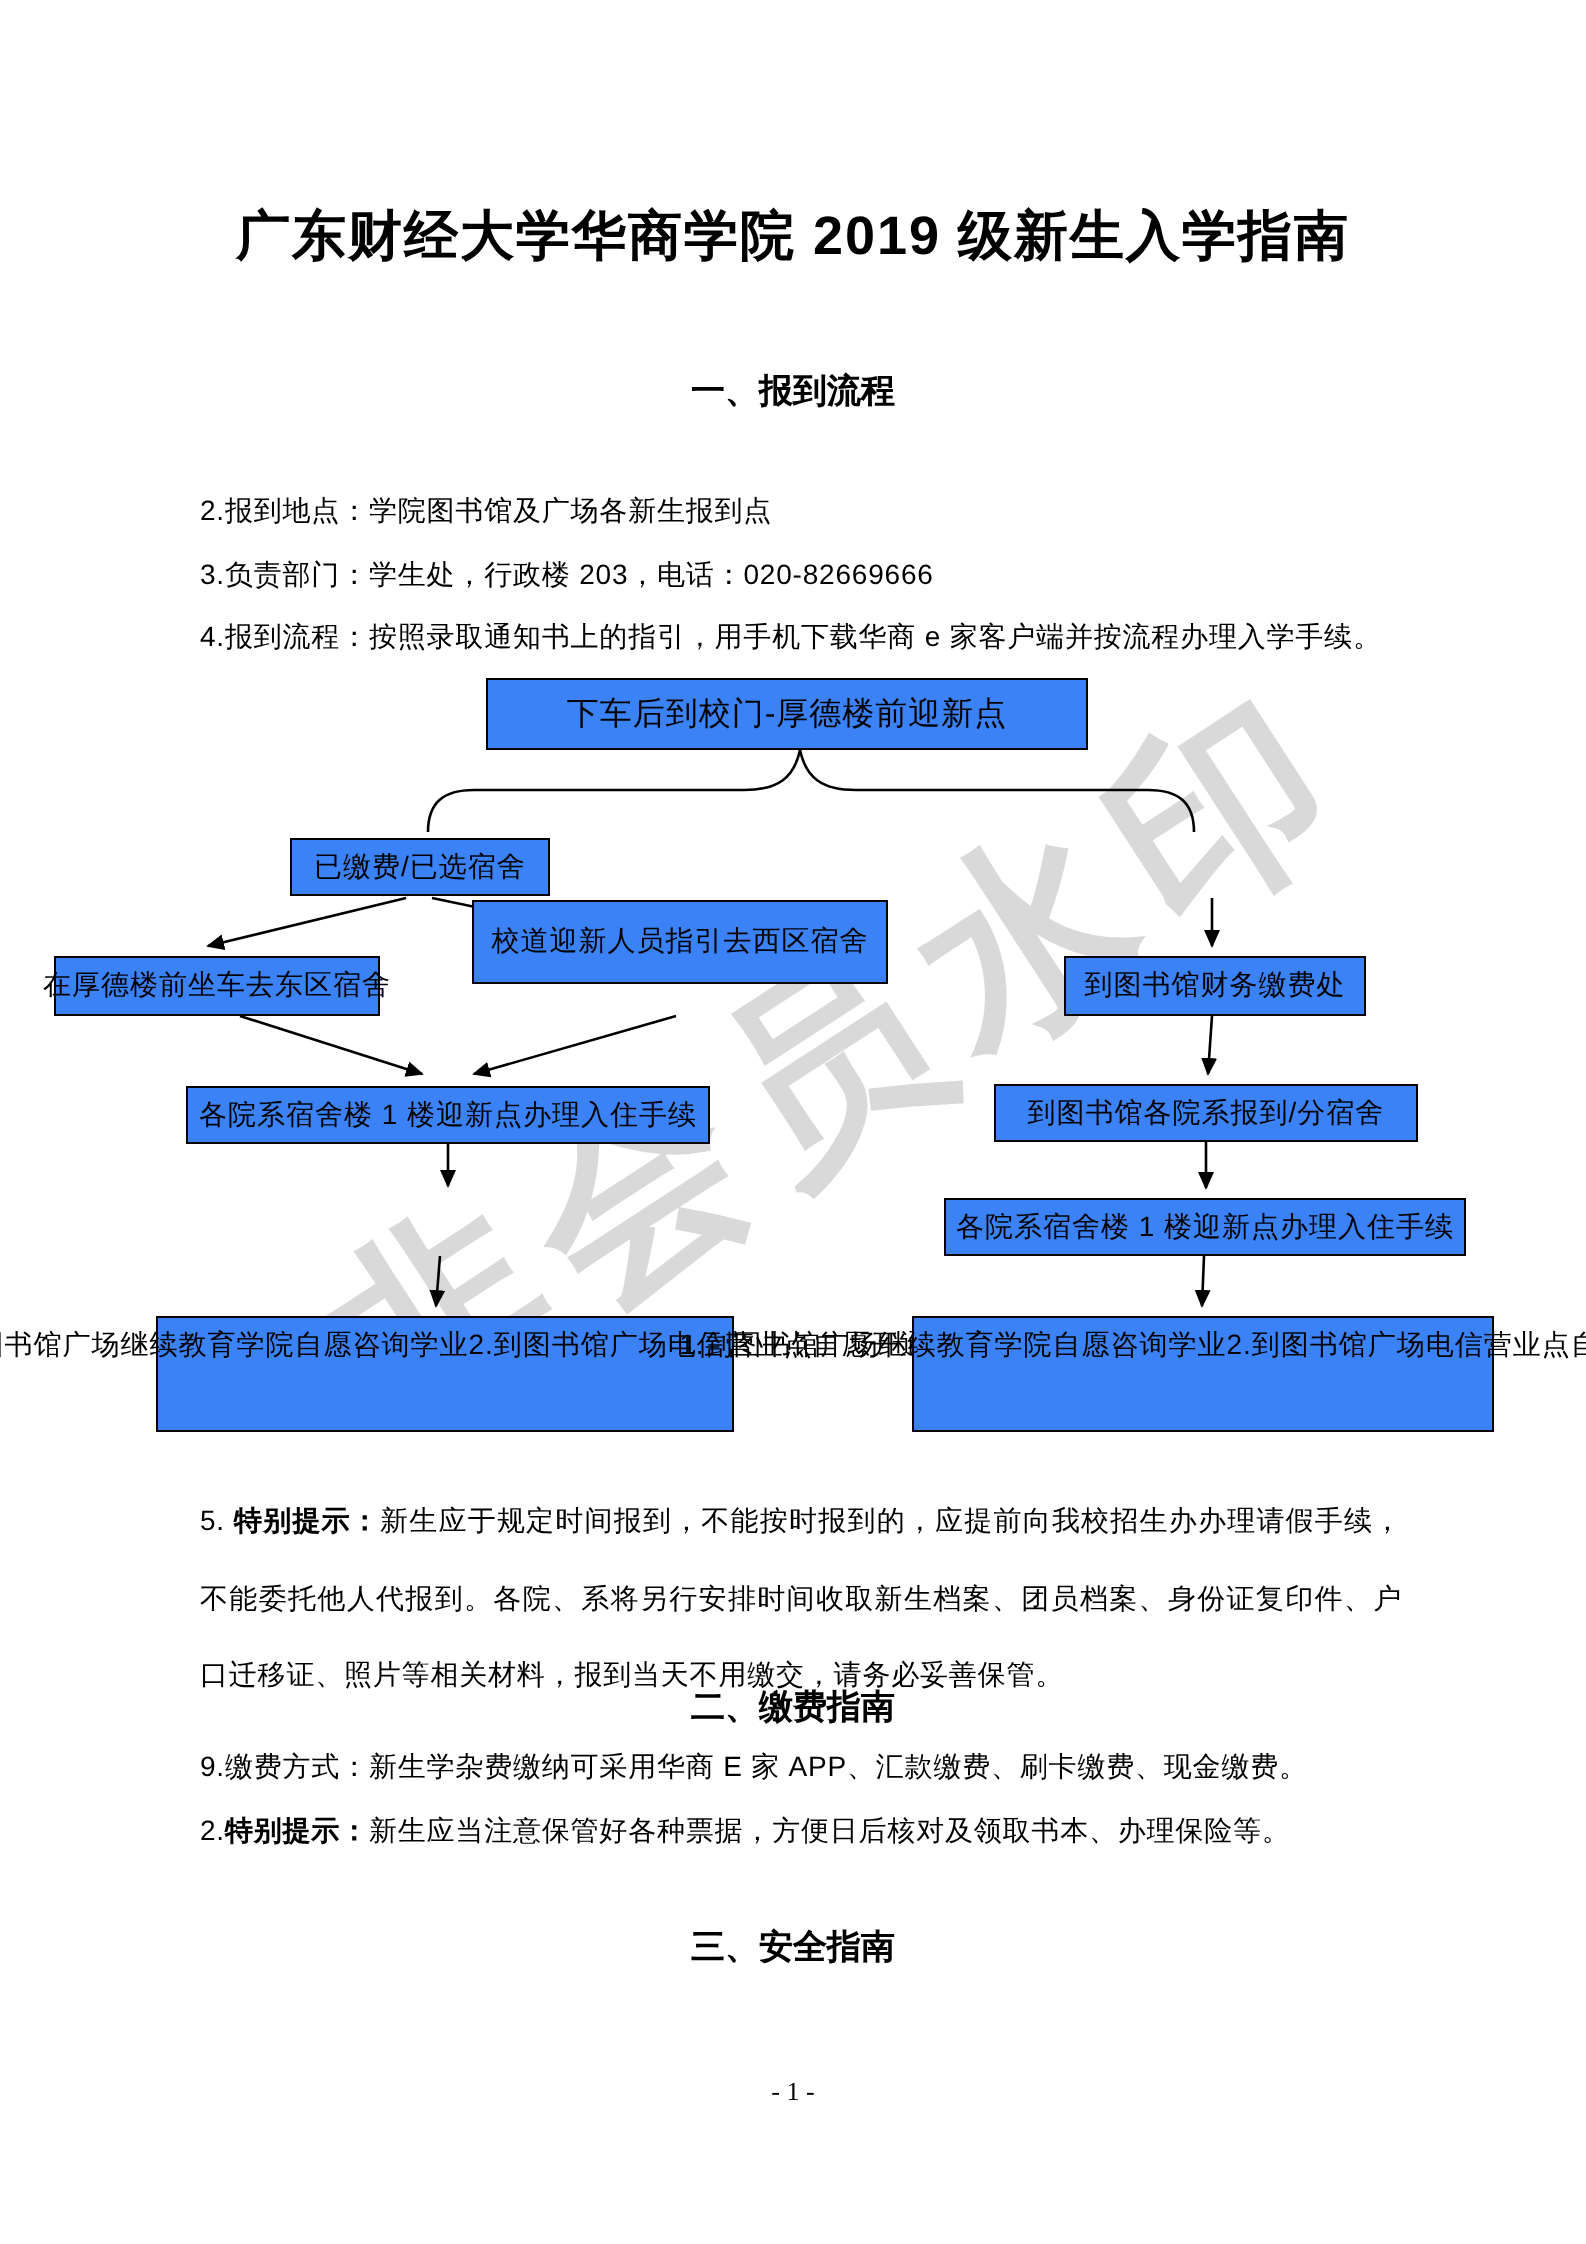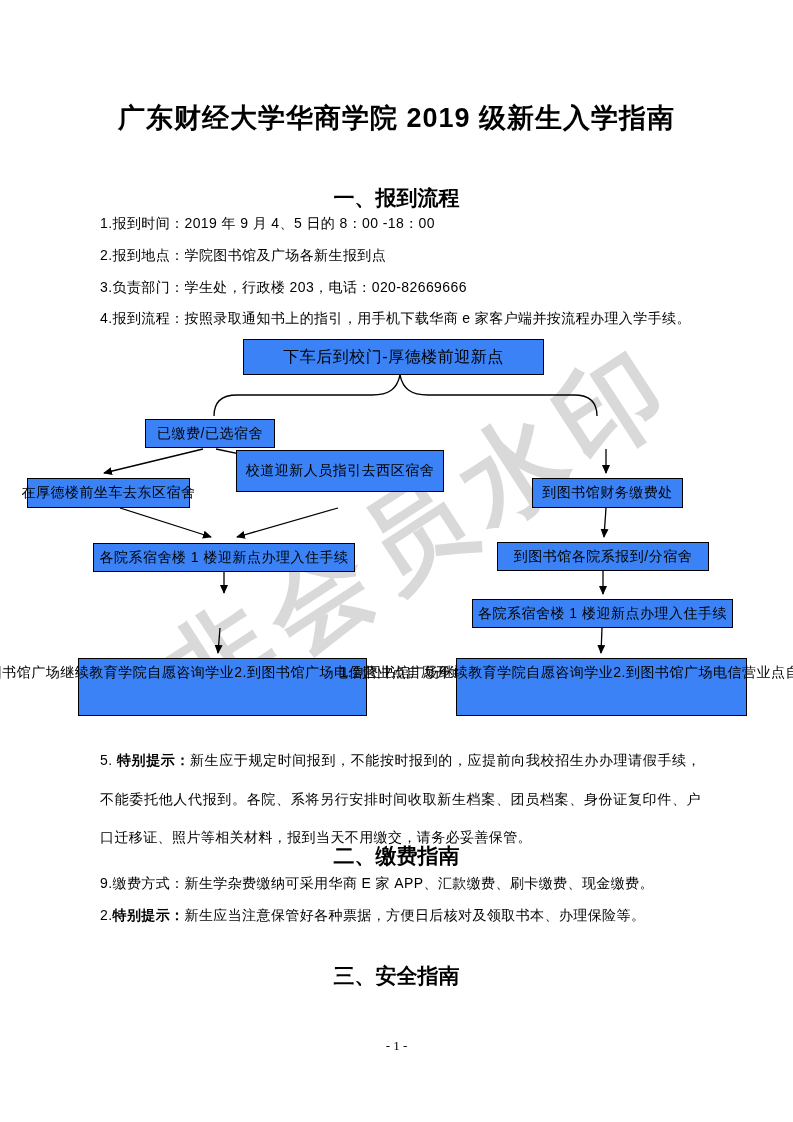--- a/index.html
+++ b/index.html
@@ -15,21 +15,21 @@
     transform:rotate(-33deg); transform-origin:center center;
     z-index:0; user-select:none;
   }
   .doc-title {
     position:absolute; top:100px; left:0; width:100%;
     text-align:center; font-size:27px; font-weight:bold; letter-spacing:1px;
     z-index:2;
   }
   .sec-heading {
     position:absolute; left:0; width:100%;
-    text-align:center; font-size:21px; font-weight:bold; z-index:2;
+    text-align:center; font-size:17px; font-weight:bold; z-index:2;
   }
   .body-item {
     position:absolute; left:100px; width:620px;
     font-size:14px; letter-spacing:0.4px; z-index:2; white-space:nowrap;
   }
   .note-para {
     position:absolute; left:100px; top:741px; width:601px;
     font-size:14px; line-height:38.5px; letter-spacing:0.4px;
     text-align:justify; z-index:2;
   }
@@ -57,21 +57,20 @@
 <body>
 
 <div class="page">
 
   <div class="watermark">非会员水印</div>
 
   <div class="doc-title">广东财经大学华商学院 2019 级新生入学指南</div>
 
   <div class="sec-heading" style="top:184px;">一、报到流程</div>
 
-  <div class="body-item" style="top:215px;">1.报到时间：2019 年 9 月 4、5 日的 8：00 -18：00</div>
   <div class="body-item" style="top:247px;">2.报到地点：学院图书馆及广场各新生报到点</div>
   <div class="body-item" style="top:279px;">3.负责部门：学生处，行政楼 203，电话：020-82669666</div>
   <div class="body-item" style="top:310px;">4.报到流程：按照录取通知书上的指引，用手机下载华商 e 家客户端并按流程办理入学手续。</div>
 
   <svg class="connectors" width="793" height="1122" viewBox="0 0 793 1122">
     <defs>
       <marker id="ah" markerWidth="10" markerHeight="9" refX="8" refY="4" orient="auto" markerUnits="userSpaceOnUse">
         <path d="M0,0 L9,4 L0,8 z" fill="#000"></path>
       </marker>
     </defs>

